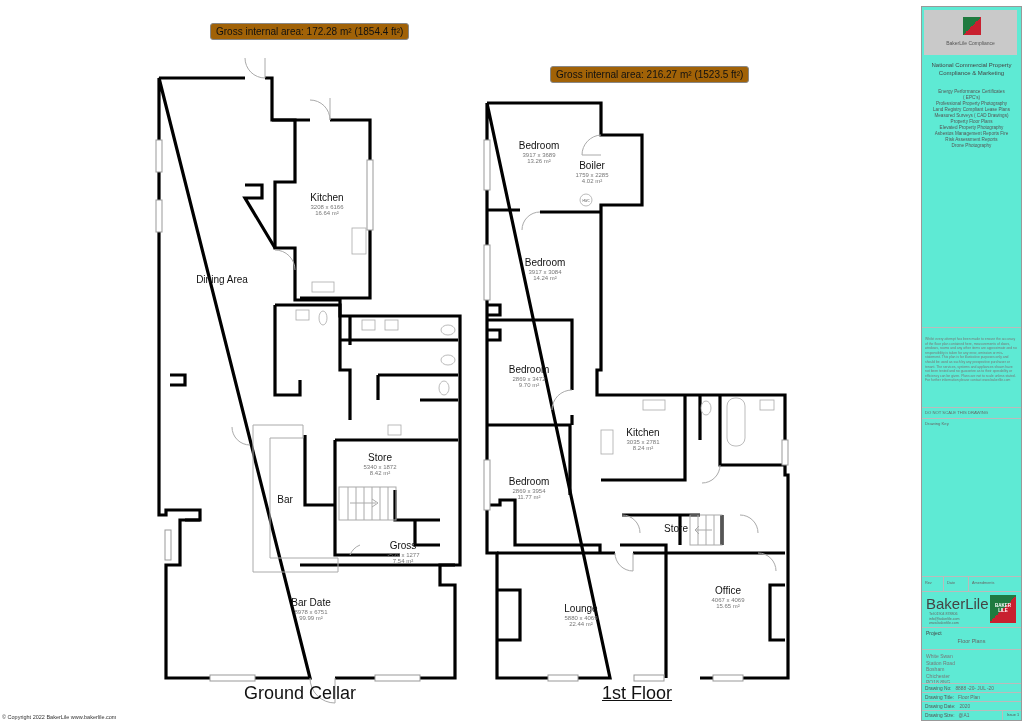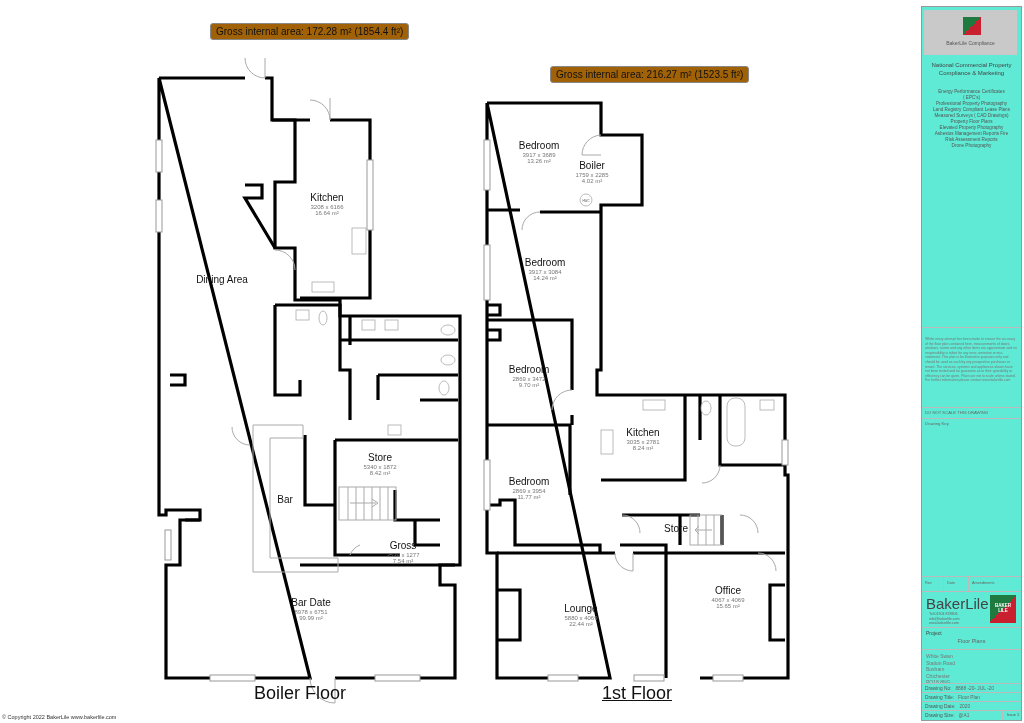--- a/index.html
+++ b/index.html
@@ -183,21 +183,21 @@
   <span class="name">Lounge</span>
   <span class="dims">5880 x 4069</span>
   <span class="area">22.44 m²</span>
 </div>
 <div class="room" style="left:728px;top:585px;">
   <span class="name">Office</span>
   <span class="dims">4067 x 4069</span>
   <span class="area">15.65 m²</span>
 </div>
 
-<div class="floor-title" style="left:300px;top:683px;">Boiler Floor</div>
+<div class="floor-title" style="left:300px;top:683px;">Ground Cellar</div>
 <div class="floor-title" style="left:637px;top:683px;text-decoration:underline;">1st Floor</div>
 
 <div class="copyright">© Copyright 2022 BakerLile   www.bakerlile.com</div>
 
 <div class="tb">
   <div class="tb-logo">
     <div class="mark"></div>
     <div class="txt">BakerLile Compliance</div>
   </div>
   <div class="tb-heading">National Commercial Property Compliance &amp; Marketing</div>

